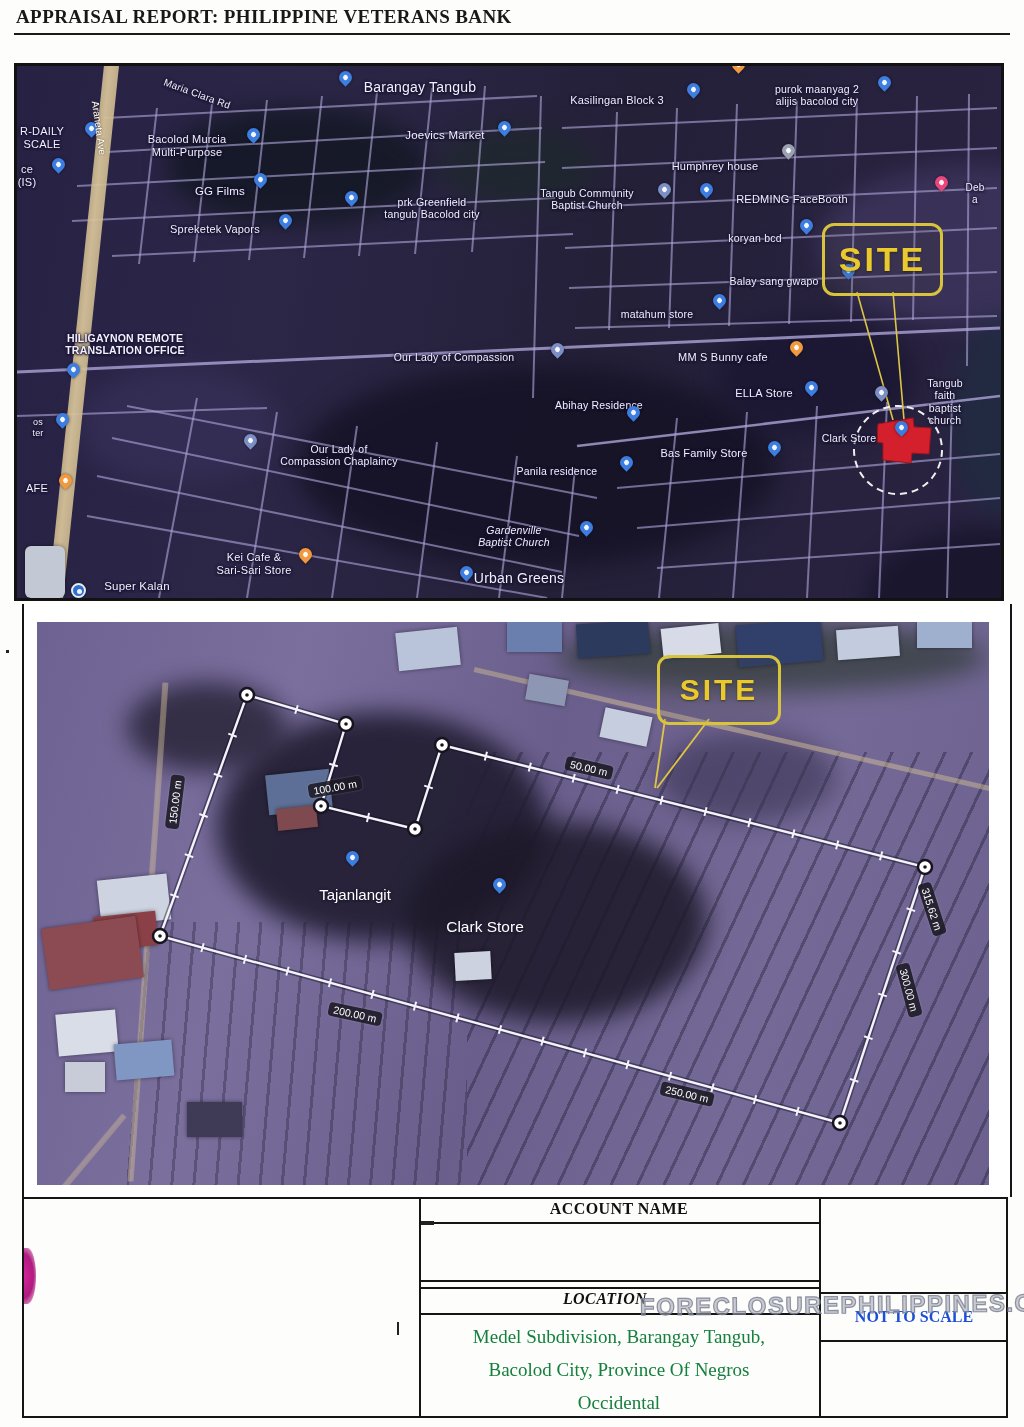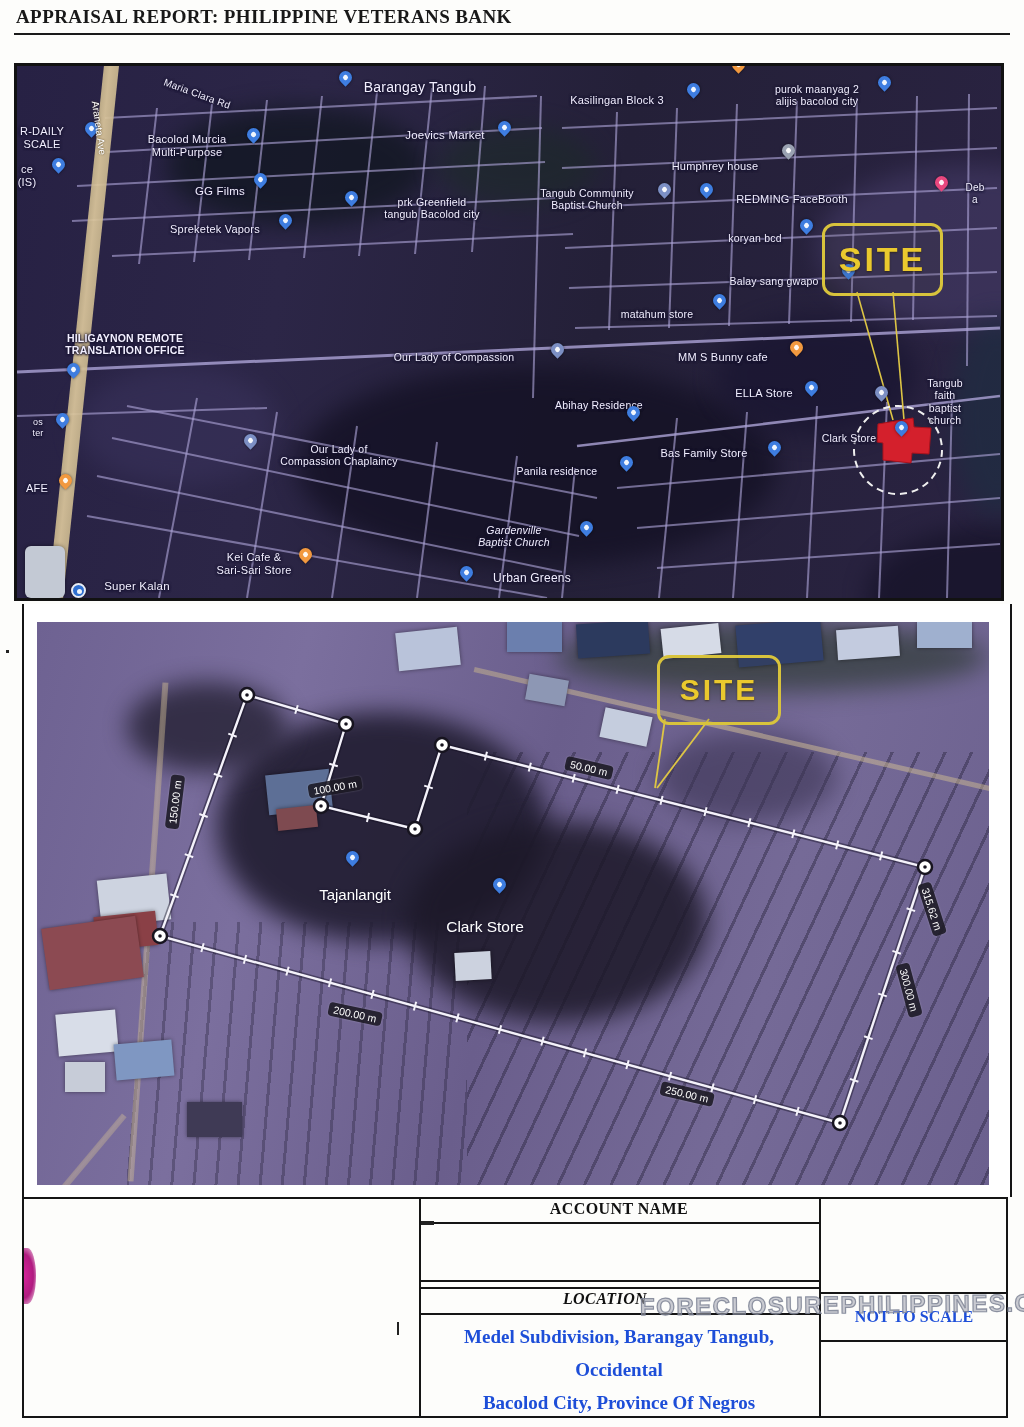--- a/index.html
+++ b/index.html
@@ -41,21 +41,21 @@
                 text-shadow:0 1px 2px rgba(40,30,0,.6);}
   .meas{position:absolute;background:rgba(28,26,36,.88);color:#fff;font-family:"Liberation Sans",sans-serif;
         font-size:10.5px;padding:1px 5px;border-radius:4px;white-space:nowrap;
         box-shadow:0 0 2px rgba(255,255,255,.3);}
   .m2pinlabel{position:absolute;color:#fff;font-family:"Liberation Sans",sans-serif;
               text-shadow:0 0 3px #1c1830,0 1px 2px #1c1830;white-space:nowrap;}
   
   .tline{position:absolute;background:#151515;}
   .tbl-outline{position:absolute;left:22px;top:1197px;width:986px;height:221px;border:2px solid #151515;box-sizing:border-box;}
   .cell-head{position:absolute;font-weight:bold;font-size:16px;letter-spacing:.4px;color:#111;text-align:center;}
-  .loc-lines{position:absolute;text-align:center;font-weight:bold;font-size:19px;line-height:33px;color:#1d4ed8;}
+  .loc-lines{position:absolute;text-align:center;font-weight:normal;font-size:19px;line-height:33px;color:#15803d;}
   .vicinity{position:absolute;text-align:center;font-weight:bold;font-size:27px;line-height:36px;letter-spacing:.5px;color:#111;}
   .scale-note{position:absolute;text-align:center;font-weight:bold;font-size:16px;color:#1d4ed8;}
   .watermark{position:absolute;left:640px;top:1291px;font-family:"Liberation Sans",sans-serif;font-weight:bold;
              font-size:24px;letter-spacing:1.5px;color:rgba(255,255,255,.18);
              -webkit-text-stroke:1.2px rgba(125,130,148,.85);text-shadow:0 0 1px rgba(125,130,148,.5);
              transform:rotate(-.6deg);white-space:nowrap;}
   .pink-logo{position:absolute;left:24px;top:1248px;width:12px;height:56px;
              background:radial-gradient(ellipse at left center,#d5239a 0%,#b01b80 55%,rgba(176,27,128,0) 100%);
              border-radius:0 70% 70% 0 / 0 50% 50% 0;}
   .artifact{position:absolute;background:#222;}
@@ -166,21 +166,21 @@
           <div class="mlabel" style="left: 582px; top: 339px; font-size: 10.5px; transform: translate(-50%, -50%);">Abihay Residence</div>
           <div class="mlabel" style="left: 832px; top: 372px; font-size: 10.5px; transform: translate(-50%, -50%);">Clark Store</div>
           <div class="mlabel" style="left: 322px; top: 389px; font-size: 10.5px; transform: translate(-50%, -50%);">Our Lady of
 Compassion Chaplaincy</div>
           <div class="mlabel" style="left: 687px; top: 387px; font-size: 11px; transform: translate(-50%, -50%);">Bas Family Store</div>
           <div class="mlabel" style="left: 540px; top: 405px; font-size: 10.5px; transform: translate(-50%, -50%);">Panila residence</div>
           <div class="mlabel" style="left: 497px; top: 470px; font-size: 10.5px; transform: translate(-50%, -50%); font-style: italic;">Gardenville
 Baptist Church</div>
           <div class="mlabel" style="left: 237px; top: 498px; font-size: 11px; transform: translate(-50%, -50%);">Kei Cafe &amp;
 Sari-Sari Store</div>
-          <div class="mlabel" style="left: 502px; top: 512px; font-size: 12px; transform: translate(-50%, -50%); margin-left: 13px;">Urban Greens</div>
+          <div class="mlabel" style="left: 502px; top: 512px; font-size: 14px; transform: translate(-50%, -50%);">Urban Greens</div>
           <div class="mlabel" style="left: 120px; top: 521px; font-size: 11.5px; transform: translate(-50%, -50%);">Super Kalan</div>
           <div class="mlabel" style="left: 25px; top: 72px; font-size: 11px; transform: translate(-50%, -50%);">R-DAILY
 SCALE</div>
           <div class="mlabel" style="left: 10px; top: 110px; font-size: 11px; transform: translate(-50%, -50%);">ce
 (IS)</div>
           <div class="mlabel" style="left: 20px; top: 422px; font-size: 11px; transform: translate(-50%, -50%);">AFE</div>
           <div class="mlabel" style="left: 21px; top: 362px; font-size: 9px; transform: translate(-50%, -50%);">os
 ter</div>
         </div>
       <div id="m1pins">
@@ -348,22 +348,22 @@
   <div class="tline" style="left:419px;top:1287px;width:400px;height:2px;"></div>
   <div class="tline" style="left:419px;top:1313px;width:400px;height:2px;"></div>
   <div class="tline" style="left:819px;top:1292px;width:189px;height:2px;"></div>
   <div class="tline" style="left:819px;top:1340px;width:189px;height:2px;"></div>
 
   <div class="cell-head" style="left:429px;top:1200px;width:380px;">ACCOUNT NAME</div>
   <div class="cell-head" style="left:429px;top:1222px;width:380px;height:58px;line-height:58px;"></div>
   <div class="cell-head" style="left:415px;top:1290px;width:380px;font-style:italic;">LOCATION</div>
   <div class="loc-lines" style="left:429px;top:1320px;width:380px;">
     <div>Medel  Subdivision, Barangay Tangub,</div>
+    <div>Bacolod City, Province Of Negros</div>
     <div>Occidental</div>
-    <div>Bacolod City, Province Of Negros</div>
   </div>
   <div class="scale-note" style="left:824px;top:1308px;width:180px;">NOT TO SCALE</div>
 
   <div class="watermark">FORECLOSUREPHILIPPINES.COM</div>
   <div class="pink-logo"></div>
   <div class="artifact" style="left:421px;top:1221px;width:13px;height:4px;"></div>
   <div class="artifact" style="left:397px;top:1322px;width:2px;height:13px;"></div>
   <div class="artifact" style="left:6px;top:650px;width:3px;height:3px;"></div>
 </div>
 

